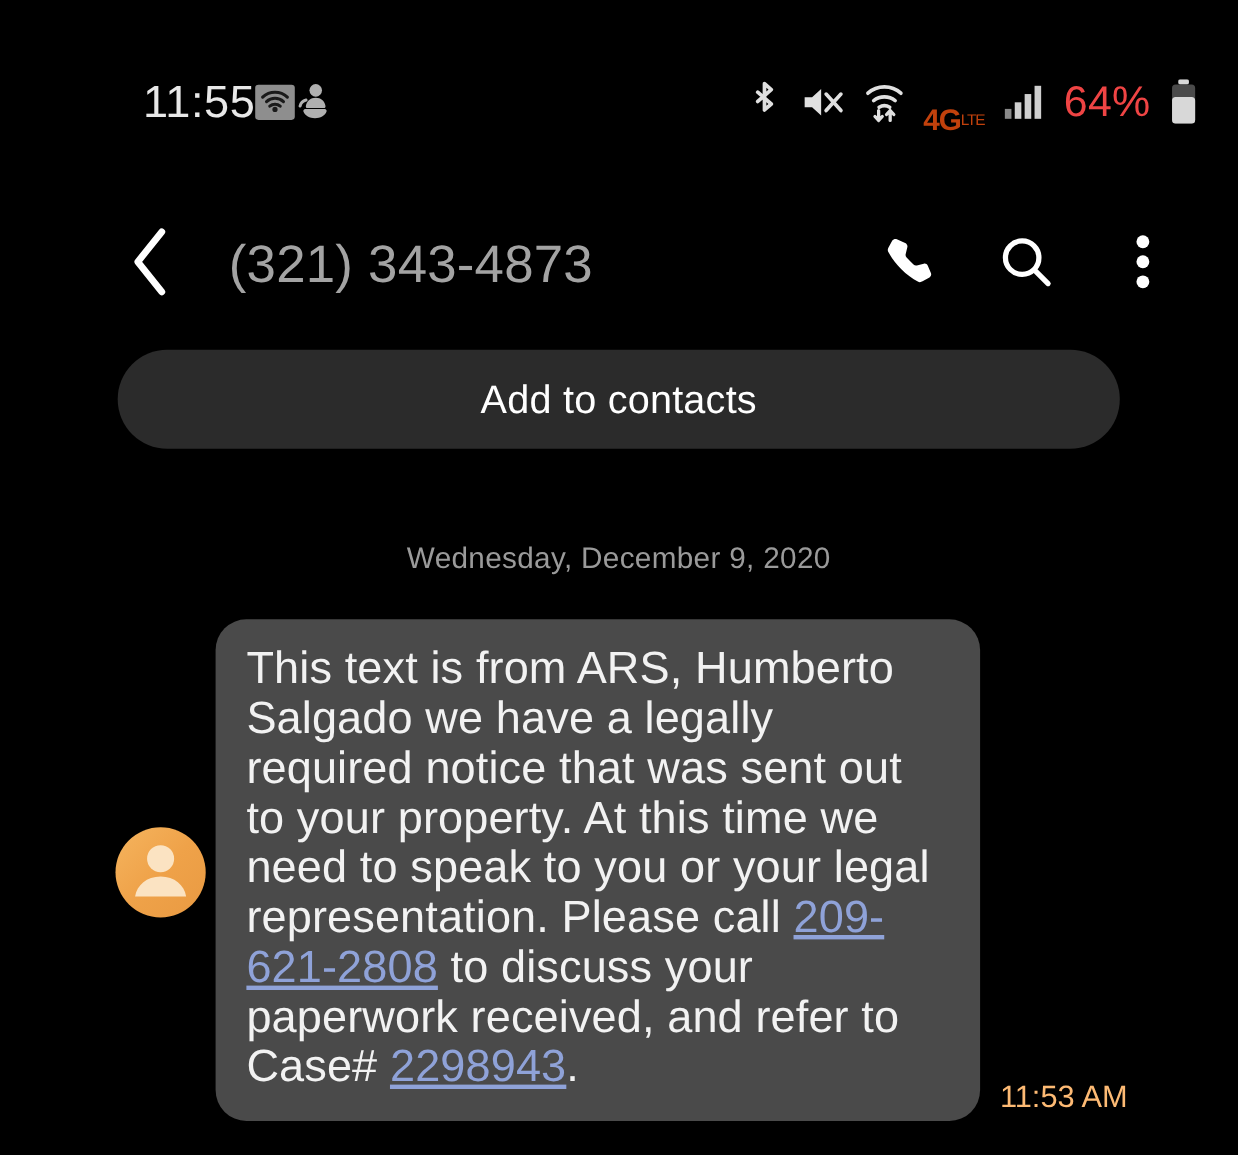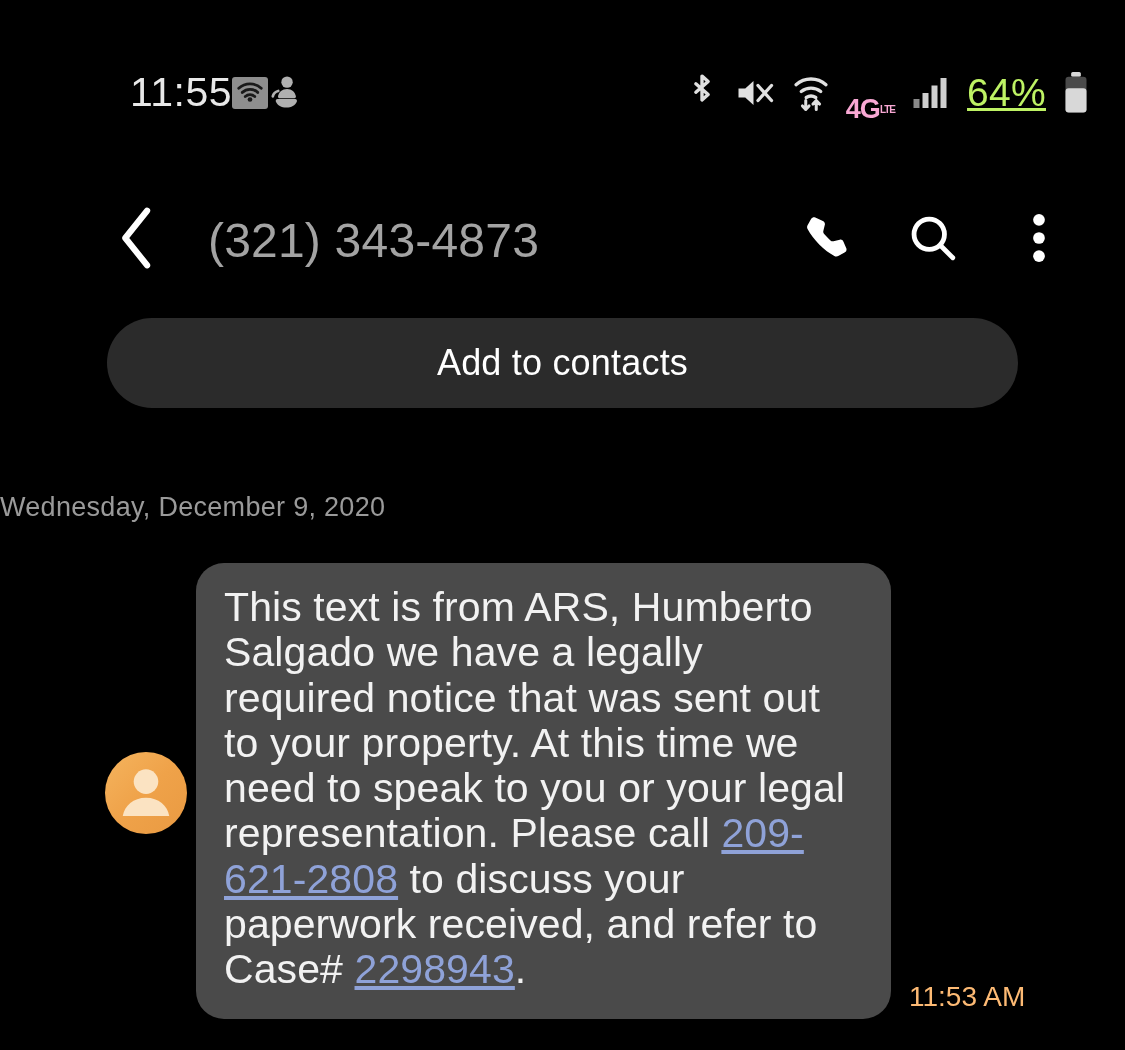--- a/index.html
+++ b/index.html
@@ -41,45 +41,44 @@
     letter-spacing:0.5px;
   }
   .status-right {
     display:flex;
     align-items:center;
     gap:17px;
   }
   .sb-icon { display:flex; align-items:center; justify-content:center; }
   .battery-pct {
     font-size:39px;
-    color:#bef264;
+    color:#ef4444;
     letter-spacing:0.3px;
     margin-left:2px;
-    text-decoration:underline;
   }
   .wifi-badge {
     background:#8e8e8e;
     border-radius:3px;
     padding:3px;
     display:flex;
     align-items:center;
     justify-content:center;
   }
   .lte-glyph {
     font-size:27px;
     font-weight:700;
-    color:#f9a8d4;
+    color:#c2410c;
     letter-spacing:-1px;
     font-family:"Liberation Sans", sans-serif;
     margin-top:33px;
   }
   .lte-sup {
-    font-size:10px;
+    font-size:14px;
     vertical-align:super;
-    font-weight:700;
+    font-weight:400;
   }
 
   
   .app-header {
     position:absolute;
     top:185px; left:0;
     width:1125px;
     height:110px;
     display:flex;
     align-items:center;
@@ -136,21 +135,21 @@
     align-items:center;
     justify-content:center;
     letter-spacing:0.2px;
   }
 
   
   .date-divider {
     position:absolute;
     top:492px; left:0;
     width:1125px;
-    text-align:left;
+    text-align:center;
     font-size:27px;
     color:#9a9a9a;
     letter-spacing:0.3px;
   }
 
   
   .message-row {
     position:absolute;
     top:563px; left:0;
     width:1125px;

